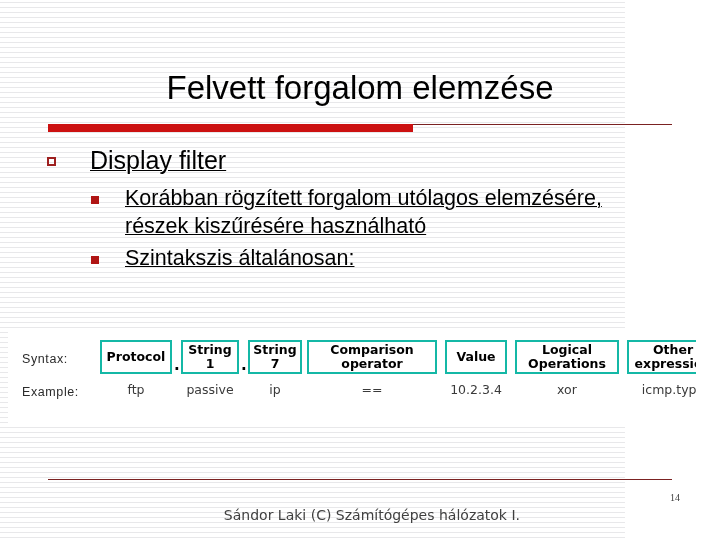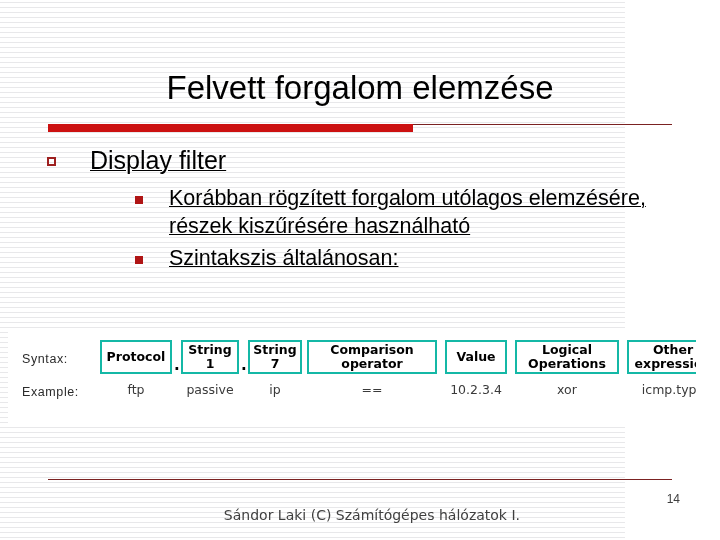--- a/index.html
+++ b/index.html
@@ -96,21 +96,20 @@
     font-size: 25px;
     line-height: 33px;
     color: #000000;
   }
 
   .lvl2 {
     position: relative;
     padding-left: 125px;
     padding-right: 60px;
     margin-top: 6px;
-    margin-left: 44px;
   }
   .lvl2 .marker {
     position: absolute;
     left: 91px;
     top: 12px;
     width: 8px;
     height: 8px;
     background: #b01515;
   }
   .lvl2 .text {
@@ -214,23 +213,23 @@
     line-height: 14px;
     color: #3f3f3f;
     font-family: "DejaVu Sans", sans-serif;
   }
   #footer-page {
     position: absolute;
     left: 620px;
     top: 492px;
     width: 60px;
     text-align: right;
-    font-size: 12px;
+    font-size: 10px;
     color: #3f3f3f;
-    font-family: Liberation Sans, sans-serif;
+    font-family: Liberation Serif, serif;
   }
 </style>
 </head>
 <body>
 
 <div id="slide">
 
   <div id="title">Felvett forgalom elemzése</div>
 
   <div id="title-rule">

